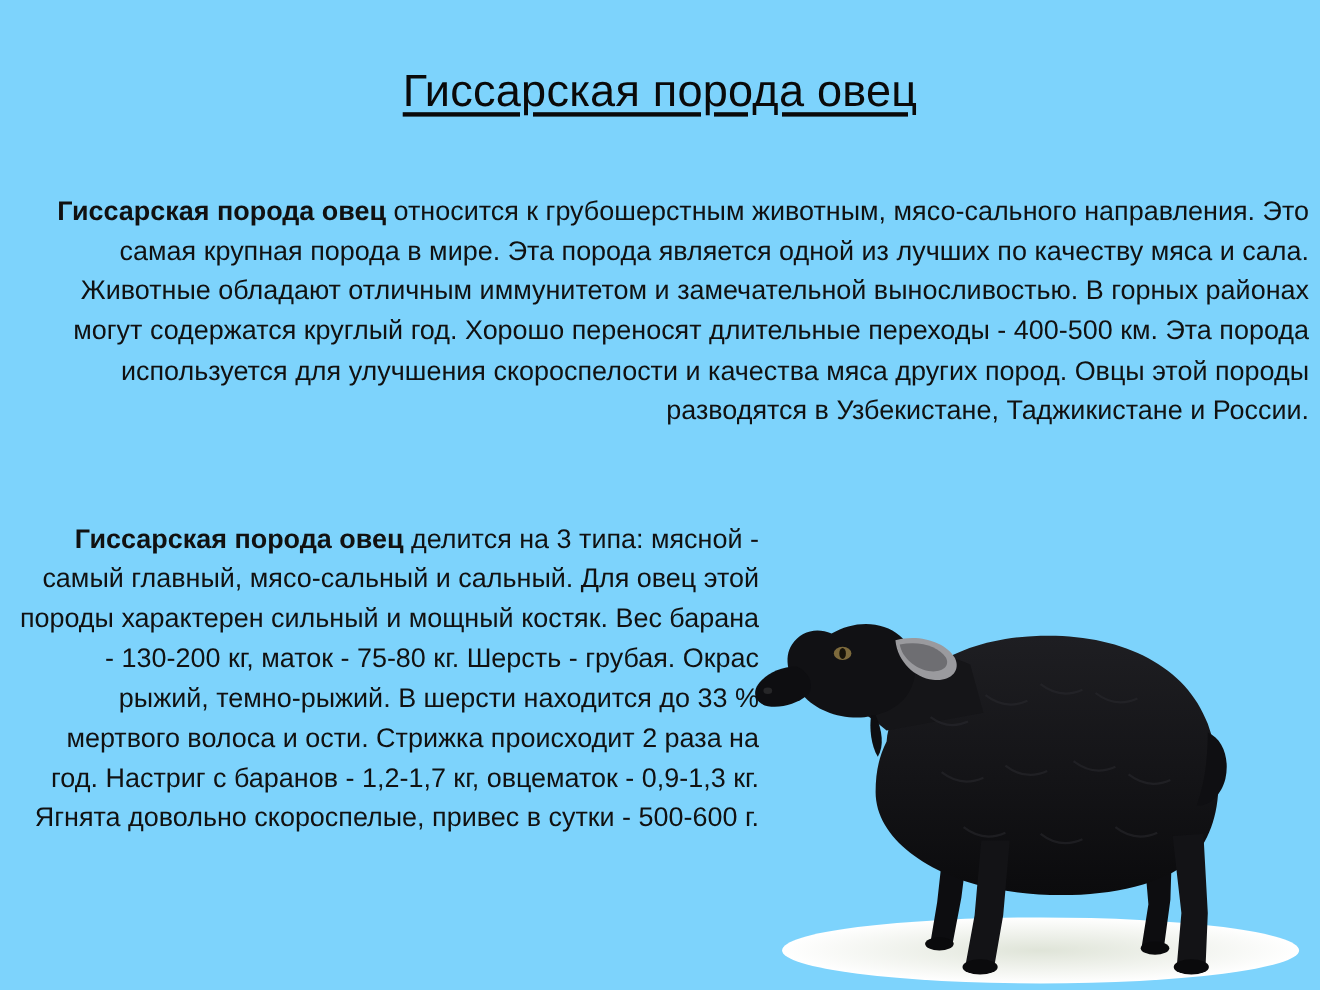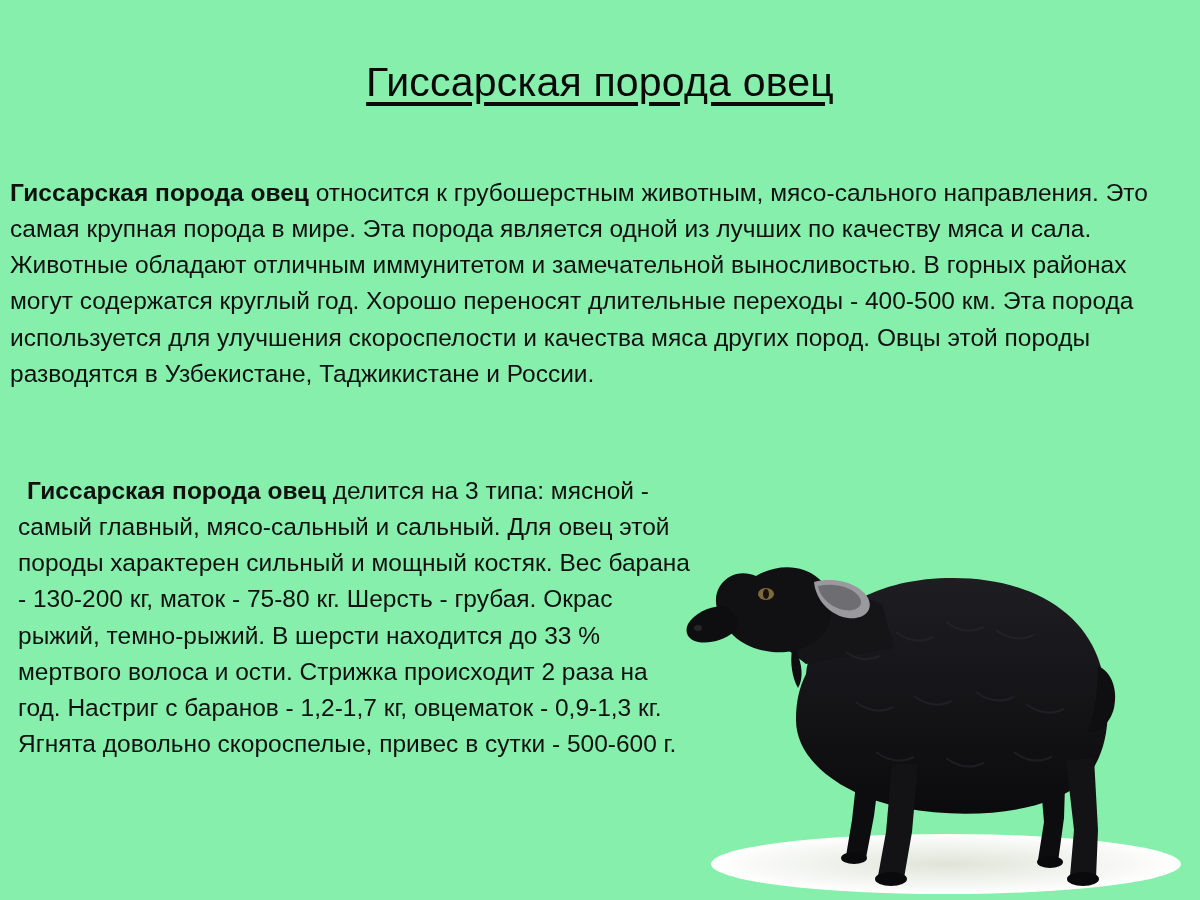--- a/index.html
+++ b/index.html
@@ -12,39 +12,39 @@
     height: 900px;
     font-family: "Liberation Sans", sans-serif;
     color: #0a0a0a;
     position: relative;
     overflow: hidden;
   }
   .page {
     position: relative;
     width: 1200px;
     height: 900px;
-    background: #86efac;
+    background: #7dd3fc;
   }
   .title {
     text-align: center;
     font-size: 41px;
     font-weight: 400;
     letter-spacing: 0.2px;
     margin: 0;
     padding-top: 60px;
     text-decoration: underline;
     text-underline-offset: 6px;
     line-height: 1.1;
   }
   .body-text {
     position: absolute;
     font-size: 24.5px;
     line-height: 1.48;
     color: #111111;
-    text-align: left;
+    text-align: right;
   }
   .para-1 {
     top: 150px;
     left: 10px;
     width: 1180px;
   }
   .para-2 {
     top: 448px;
     left: 18px;
     width: 672px;

